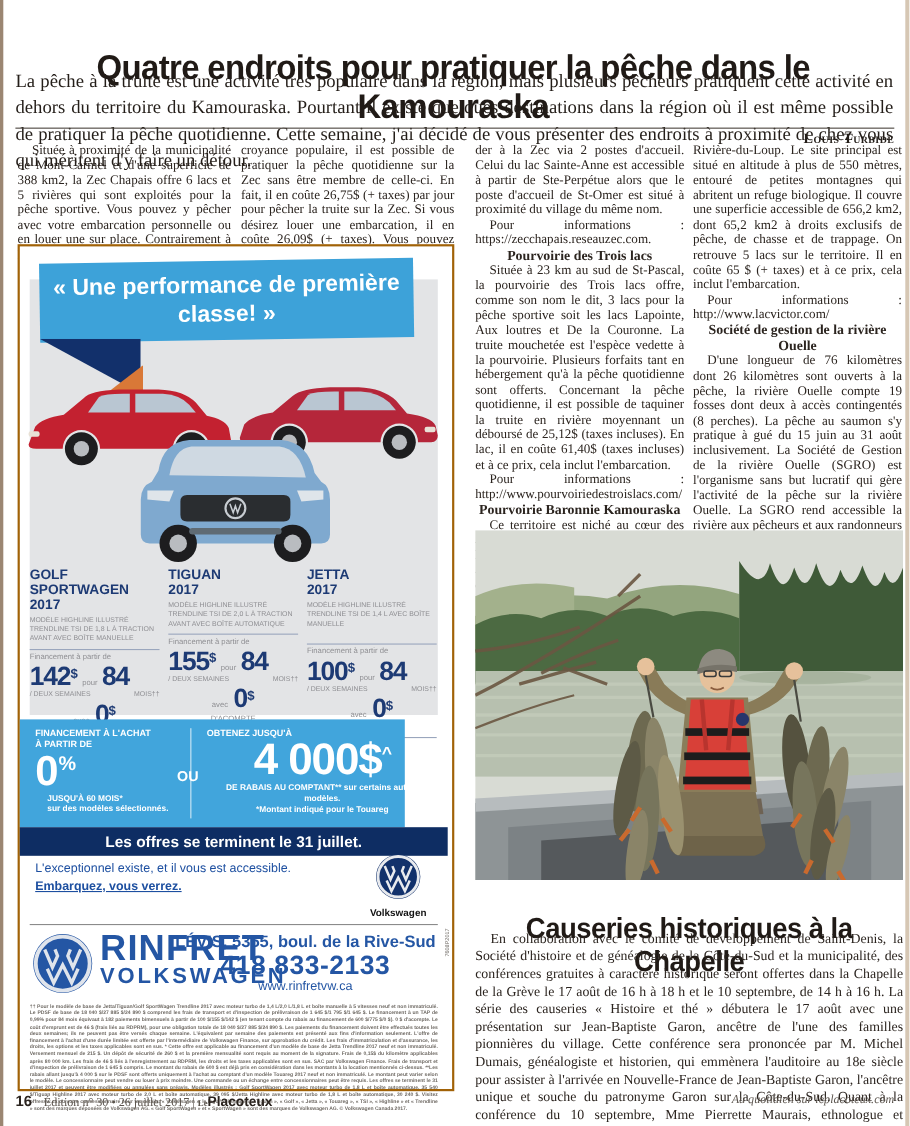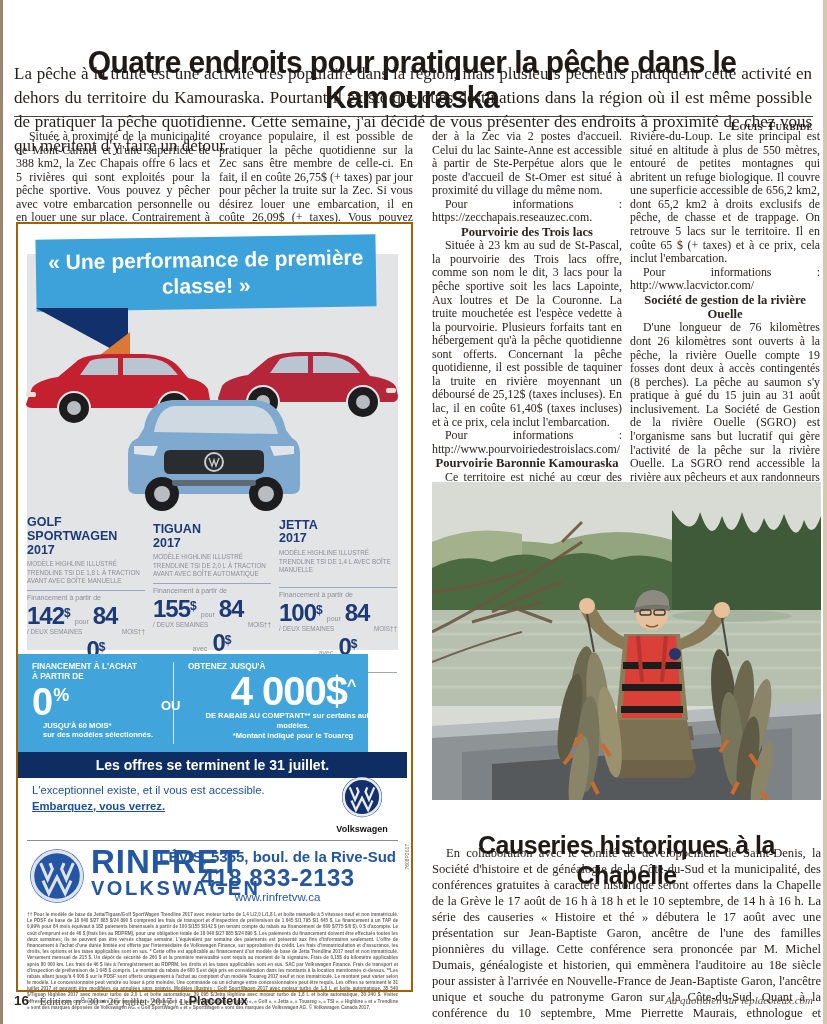--- a/index.html
+++ b/index.html
@@ -34,21 +34,21 @@
   .ad-gray{position:absolute;left:9px;top:30px;width:371px;height:396px;background:#e3e4e6;}
   .ribbon{position:absolute;left:18px;top:13px;width:340px;height:72px;background:#3da2d9;
     transform:rotate(-0.9deg);display:flex;align-items:center;justify-content:center;}
   .ribbon span{color:#fff;font-weight:bold;font-size:21px;text-align:center;line-height:1.25;}
   .fold-navy{position:absolute;left:18px;top:84px;width:92px;height:50px;background:#12306b;
     clip-path:polygon(0 0,100% 0,100% 100%,30% 30%);}
   .fold-orange{position:absolute;left:60px;top:108px;width:52px;height:40px;background:#d97837;
     clip-path:polygon(100% 0,0 100%,100% 100%);}
   .car{position:absolute;}
 
-  .models{position:absolute;left:9px;top:292px;width:371px;display:flex;align-items:center;}
+  .models{position:absolute;left:9px;top:292px;width:371px;display:flex;}
   .model{width:118px;margin-right:8px;color:#1d3a74;}
   .model h3{margin:0;font-size:12.5px;line-height:1.1;font-weight:bold;}
   .model .desc{margin-top:3px;font-size:6.3px;line-height:1.35;color:#8f8f93;text-transform:uppercase;}
   .model .div{height:1px;background:#9aa6bd;margin:4px 0 3px 0;}
   .model .finlab{font-size:7px;color:#8f8f93;margin-bottom:1px;}
   .prow{display:flex;align-items:baseline;}
   .big{font-size:24px;font-weight:bold;letter-spacing:-1px;}
   .sup{font-size:12px;font-weight:bold;vertical-align:super;position:relative;top:-7px;}
   .pour{font-size:7px;color:#8f8f93;margin:0 4px;}
   .plabels{display:flex;justify-content:space-between;font-size:6.3px;color:#8f8f93;margin-top:-2px;}

